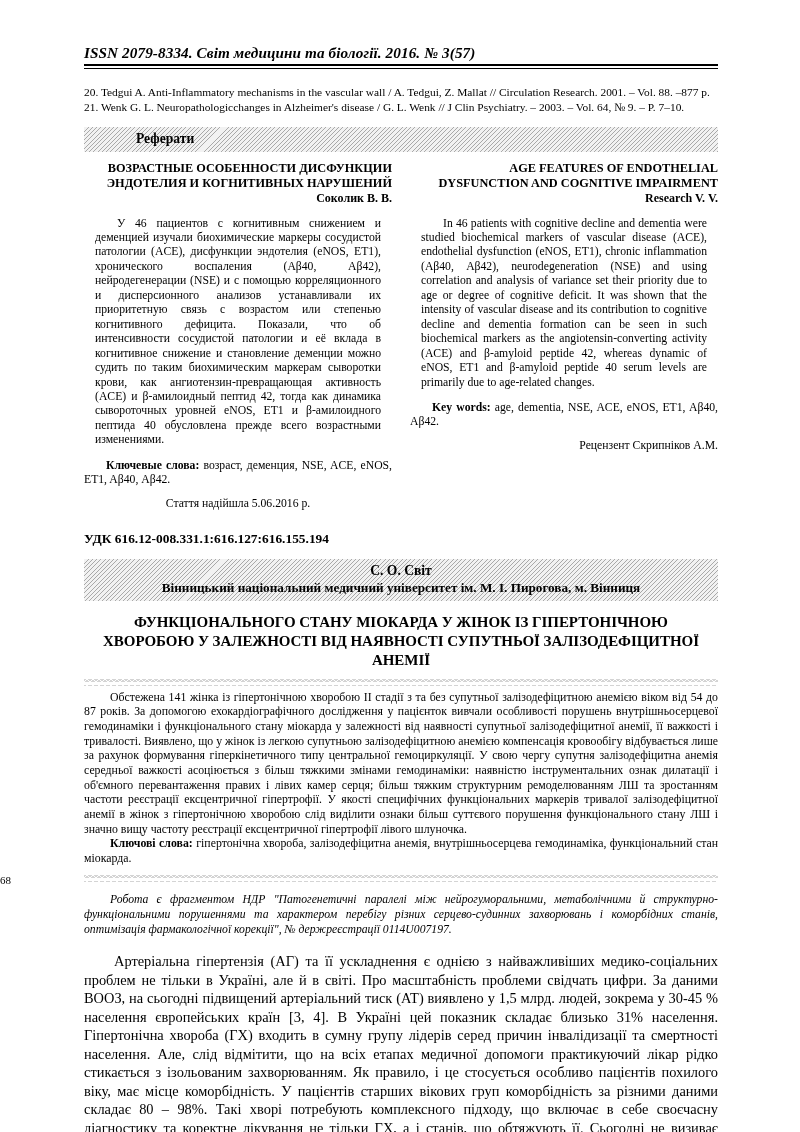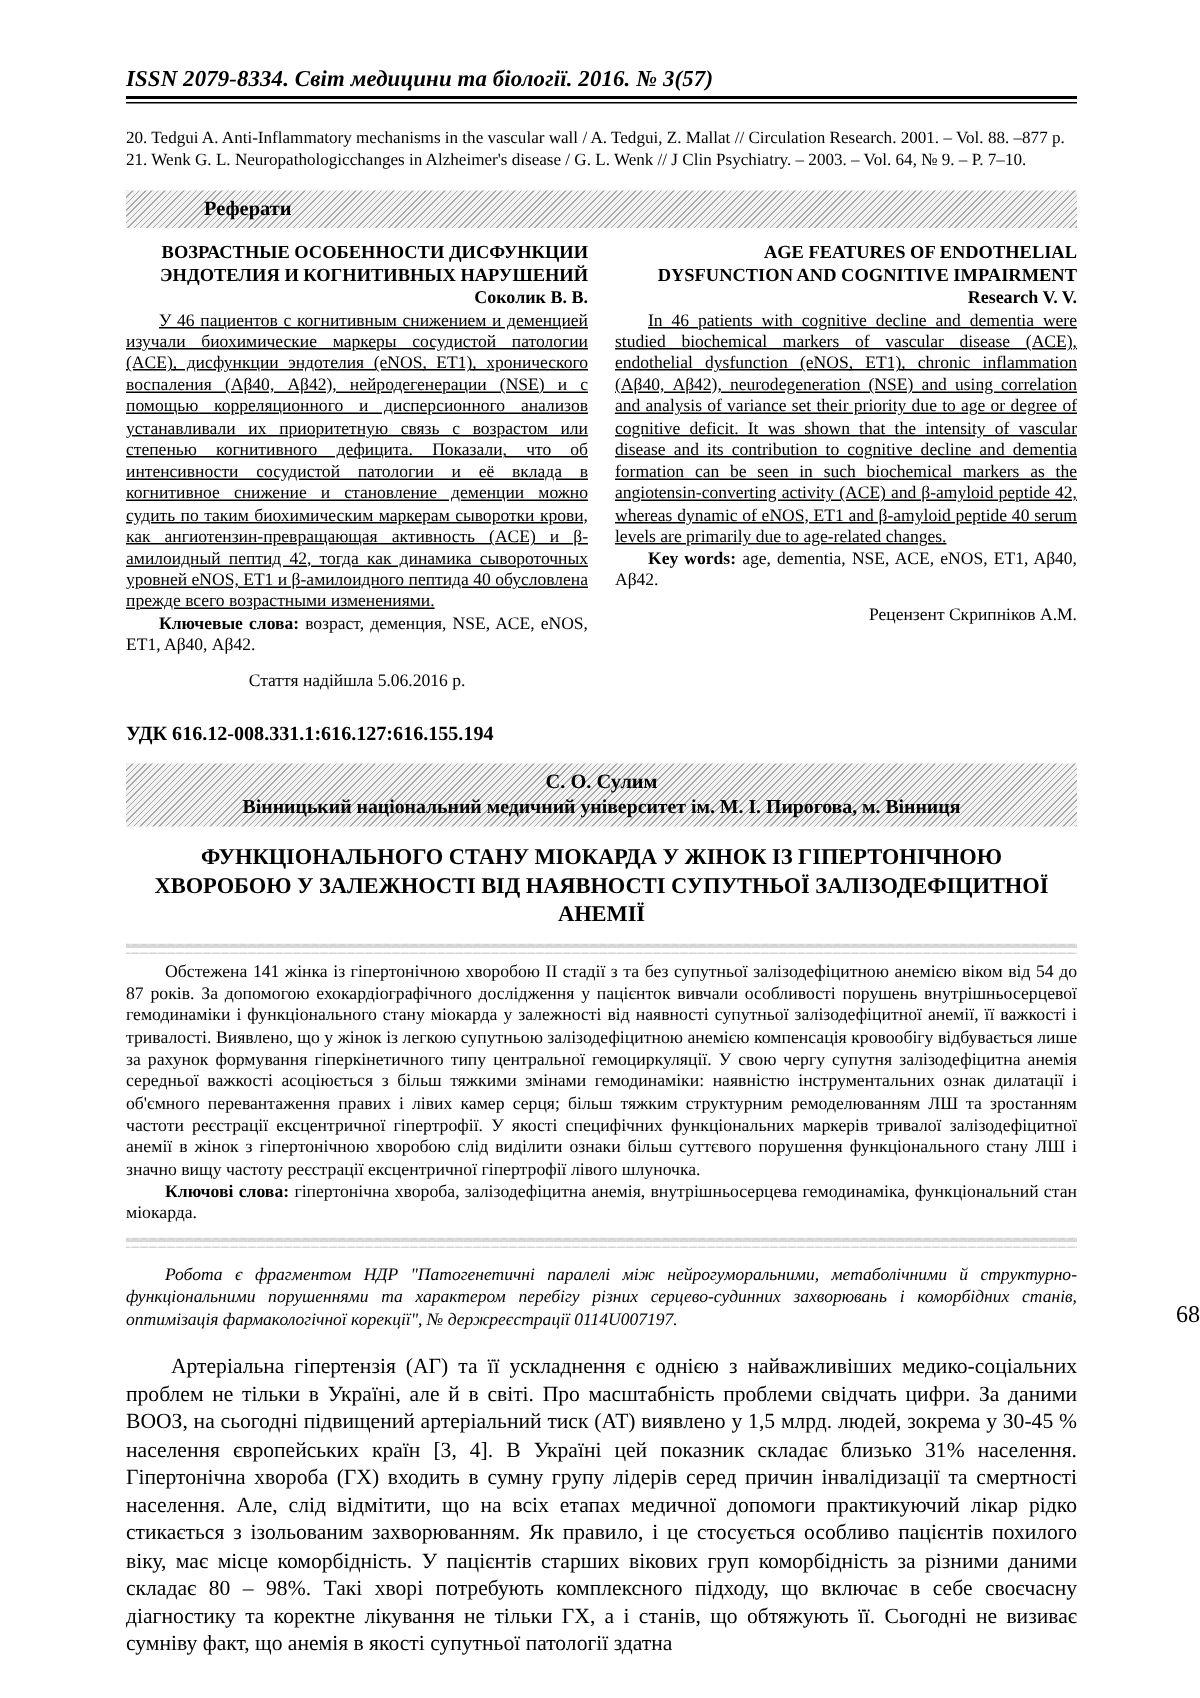--- a/index.html
+++ b/index.html
@@ -87,23 +87,22 @@
     line-height: 1.22;
     margin: 0;
   }
   .abs-author {
     text-align: right;
     font-weight: bold;
     font-size: 12.0px;
     margin: 0 0 1px 0;
   }
   .abs-body {
-    margin: 0;
+    margin: 11px;
     text-indent: 22px;
-    text-decoration: underline;
   }
   .abs-kw {
     margin: 0;
     text-indent: 22px;
   }
   .abs-kw b { font-weight: bold; }
   .abs-foot {
     margin: 9px 0 0 0;
     text-align: right;
     font-size: 11.7px;
@@ -167,22 +166,22 @@
     text-align: justify;
   }
   .body-text p { margin: 0; text-indent: 30px; }
 
   
   .folio {
     position: absolute;
     left: 0;
     right: 0;
     bottom: 26px;
-    text-align: right;
-    font-size: 16px;
+    text-align: left;
+    font-size: 11px;
   }
 </style>
 </head>
 <body>
 
 <div class="page">
 
   <div class="running-head">ISSN 2079-8334. Світ медицини та біології. 2016. № 3(57)</div>
   <div class="rule-double"></div>
 
@@ -213,21 +212,21 @@
       <p class="abs-body">In 46 patients with cognitive decline and dementia were studied biochemical markers of vascular disease (ACE), endothelial dysfunction (eNOS, ET1), chronic inflammation (Aβ40, Aβ42), neurodegeneration (NSE) and using correlation and analysis of variance set their priority due to age or degree of cognitive deficit. It was shown that the intensity of vascular disease and its contribution to cognitive decline and dementia formation can be seen in such biochemical markers as the angiotensin-converting activity (ACE) and β-amyloid peptide 42, whereas dynamic of eNOS, ET1 and β-amyloid peptide 40 serum levels are primarily due to age-related changes.</p>
       <p class="abs-kw"><b>Key words:</b><span> age, dementia, NSE, ACE, eNOS, ET1, Aβ40, Aβ42.</span></p>
       <p class="abs-foot">Рецензент Скрипніков А.М.</p>
     </div>
 
   </div>
 
   <div class="udc">УДК 616.12-008.331.1:616.127:616.155.194</div>
 
   <div class="banner banner-center">
-    <div>С. О. Сулим</div>
+    <div>С. О. Світ</div>
     <div class="line2">Вінницький національний медичний університет ім. М. І. Пирогова, м. Вінниця</div>
   </div>
 
   <div class="art-title">
     <div>ФУНКЦІОНАЛЬНОГО СТАНУ МІОКАРДА У ЖІНОК ІЗ ГІПЕРТОНІЧНОЮ</div>
     <div>ХВОРОБОЮ У ЗАЛЕЖНОСТІ ВІД НАЯВНОСТІ СУПУТНЬОЇ ЗАЛІЗОДЕФІЦИТНОЇ</div>
     <div>АНЕМІЇ</div>
   </div>
 
   <div class="zigzag"></div>

